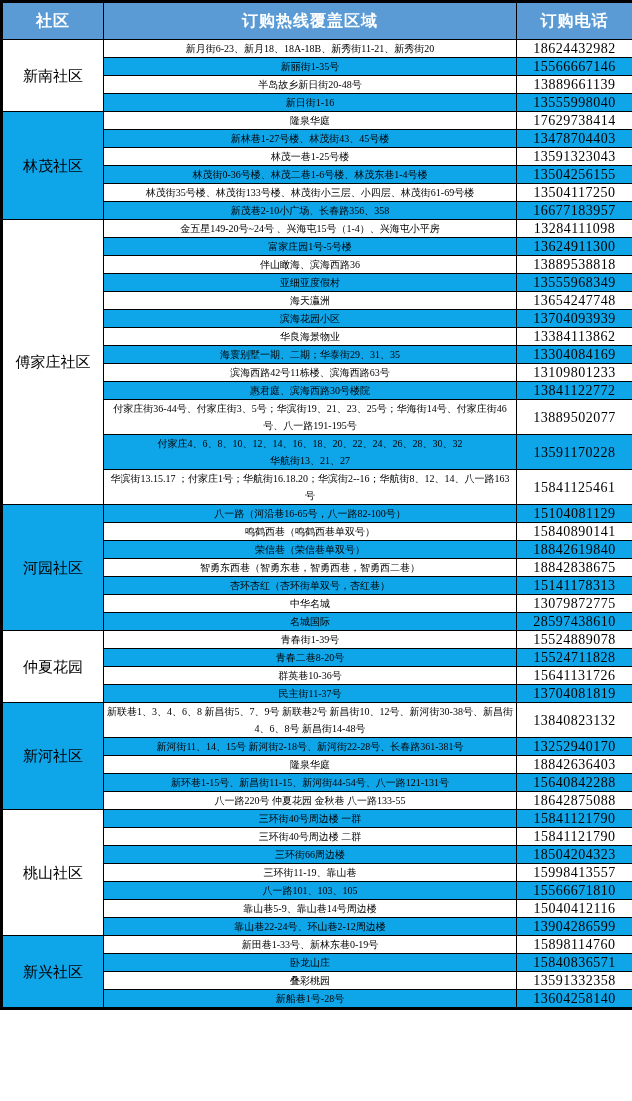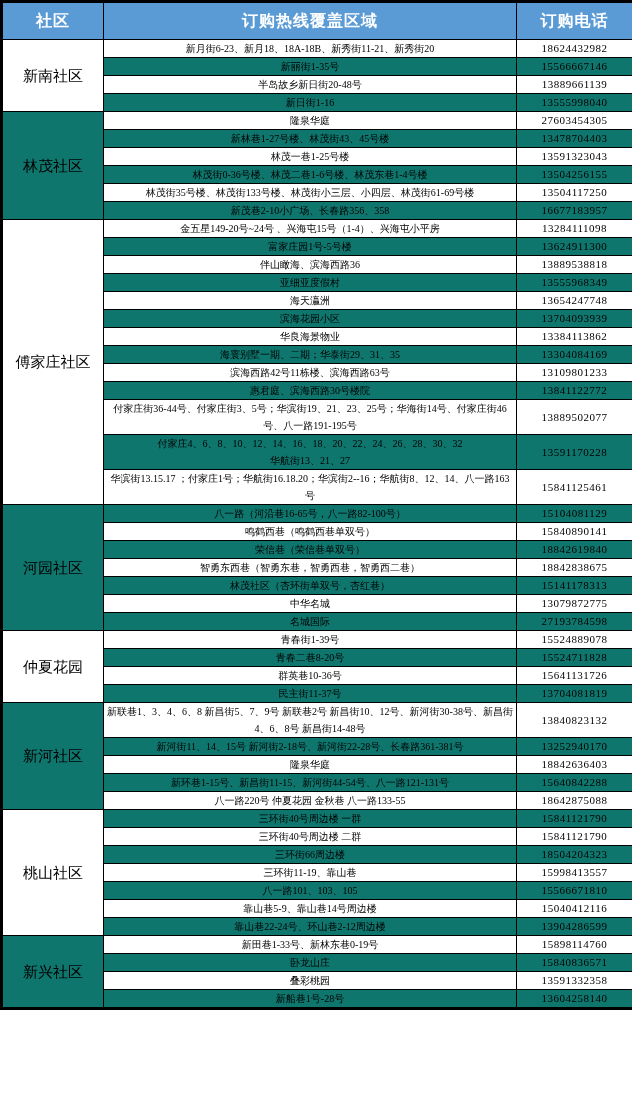--- a/index.html
+++ b/index.html
@@ -33,32 +33,32 @@
     letter-spacing: 1px;
   }
   td {
     border: 1px solid #000000;
     text-align: center;
     vertical-align: middle;
     padding: 0 2px;
     color: #000000;
     background: #ffffff;
   }
-  td.alt { background: #0f766e; }
+  td.alt { background: #0ea5e9; }
   td.community {
     font-size: 15px;
     line-height: 18px;
   }
   td.area {
     font-size: 10px;
     line-height: 17px;
     white-space: pre-line;
   }
   td.phone {
-    font-size: 11px;
+    font-size: 14px;
     line-height: 17px;
     letter-spacing: 0.5px;
     margin-left: 36px;
   }
 </style>
 </head>
 <body>
 
 <div class="table-wrap">
   <table>
@@ -88,21 +88,21 @@
           <td class="area">半岛故乡新日街20-48号</td>
           <td class="phone">13889661139</td>
         </tr>
         <tr>
           <td class="area alt">新日街1-16</td>
           <td class="phone alt">13555998040</td>
         </tr>
         <tr>
           <td rowspan="6" class="community alt">林茂社区</td>
           <td class="area">隆泉华庭</td>
-          <td class="phone">27603454305</td>
+          <td class="phone">17629738414</td>
         </tr>
         <tr>
           <td class="area alt">新林巷1-27号楼、林茂街43、45号楼</td>
           <td class="phone alt">13478704403</td>
         </tr>
         <tr>
           <td class="area">林茂一巷1-25号楼</td>
           <td class="phone">13591323043</td>
         </tr>
         <tr>
@@ -182,30 +182,30 @@
         </tr>
         <tr>
           <td class="area alt">荣信巷（荣信巷单双号）</td>
           <td class="phone alt">18842619840</td>
         </tr>
         <tr>
           <td class="area">智勇东西巷（智勇东巷，智勇西巷，智勇西二巷）</td>
           <td class="phone">18842838675</td>
         </tr>
         <tr>
-          <td class="area alt">林茂社区（杏环街单双号，杏红巷）</td>
+          <td class="area alt">杏环杏红（杏环街单双号，杏红巷）</td>
           <td class="phone alt">15141178313</td>
         </tr>
         <tr>
           <td class="area">中华名城</td>
           <td class="phone">13079872775</td>
         </tr>
         <tr>
           <td class="area alt">名城国际</td>
-          <td class="phone alt">27193784598</td>
+          <td class="phone alt">28597438610</td>
         </tr>
         <tr>
           <td rowspan="4" class="community">仲夏花园</td>
           <td class="area">青春街1-39号</td>
           <td class="phone">15524889078</td>
         </tr>
         <tr>
           <td class="area alt">青春二巷8-20号</td>
           <td class="phone alt">15524711828</td>
         </tr>

